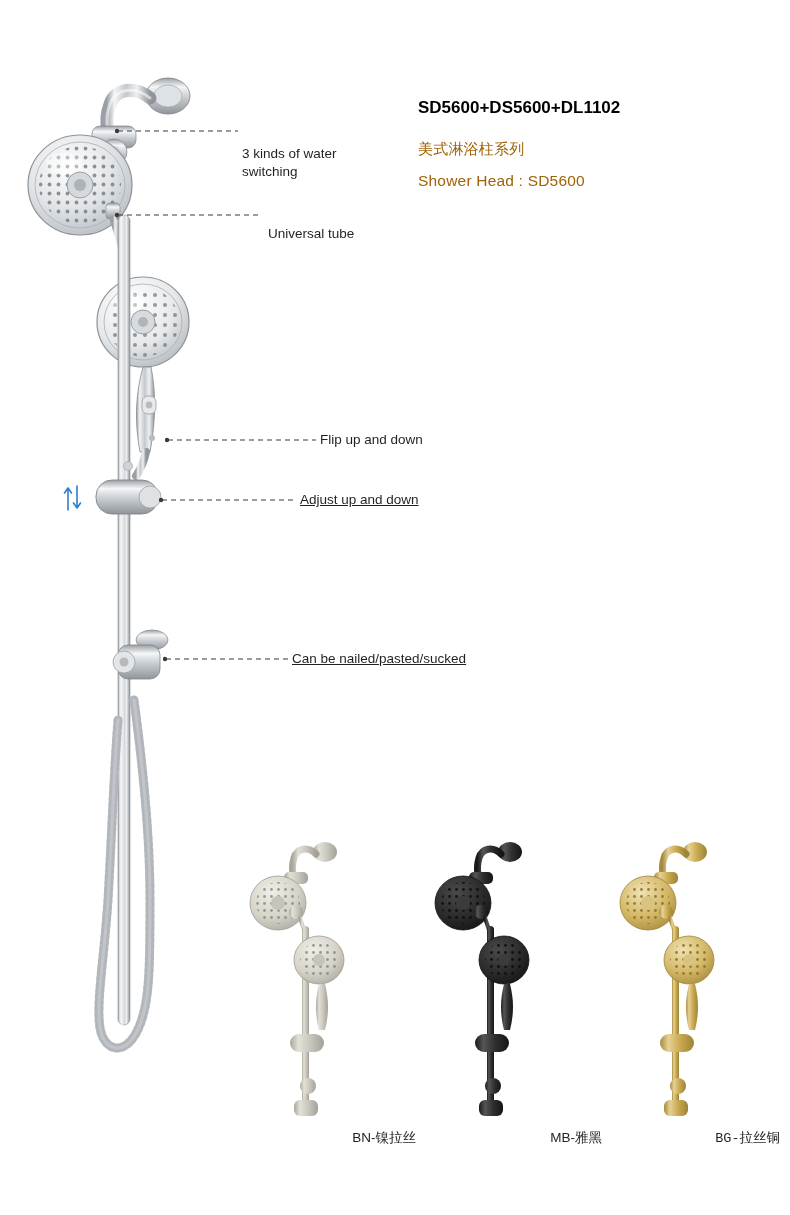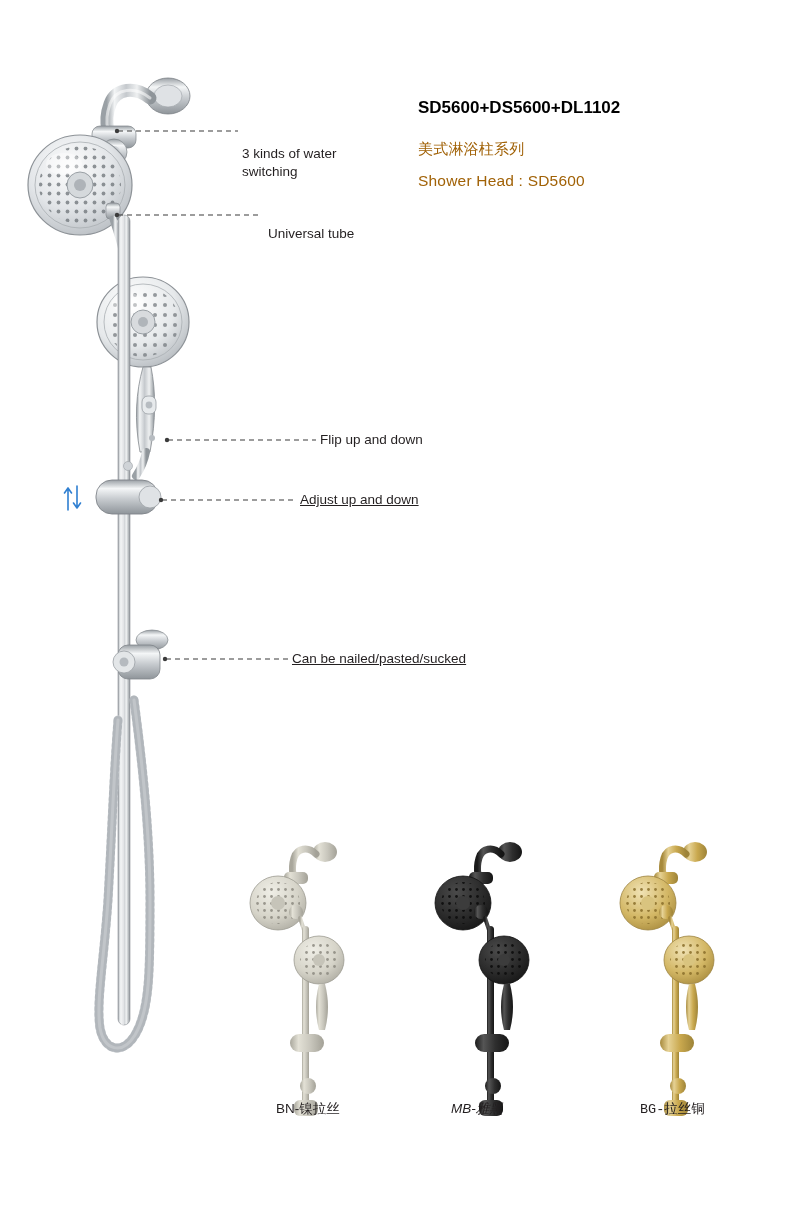--- a/index.html
+++ b/index.html
@@ -47,22 +47,23 @@
     color: #231f20;
     line-height: 1.35;
     white-space: pre-line;
   }
 
   
   .variant-label {
     position: absolute;
     font-size: 13.5px;
     color: #231f20;
-    text-align: left;
+    text-align: right;
     white-space: nowrap;
+    margin-top: 29px;
   }
 
   
   .ud-arrow {
     position: absolute;
     left: 62px;
     top: 480px;
     width: 22px;
     height: 34px;
   }
@@ -325,14 +326,14 @@
     <ellipse cx="79" cy="130" rx="19" ry="18" fill="url(#dotsBG)"></ellipse>
     <circle cx="79" cy="130" r="6" fill="#d9c47f"></circle>
     <path d="M79 154 L85 154 C 89 170, 89 184, 85 200 L79 200 C 75 184, 75 170, 79 154 Z" fill="url(#bgGrad)"></path>
     <rect x="50" y="204" width="34" height="18" rx="9" fill="url(#bgGrad)"></rect>
     <circle cx="68" cy="256" r="8" fill="url(#bgGrad)"></circle>
     <rect x="54" y="270" width="24" height="16" rx="6" fill="url(#bgGrad)"></rect>
   </g>
 </svg>
 
 <div class="variant-label" style="left:276px; top:1100px; width:140px;">BN-镍拉丝</div>
-<div class="variant-label" style="left:451px; top:1100px; width:140px;font-style:italic;">MB-雅黑</div>
+<div class="variant-label" style="left:462px; top:1100px; width:140px;">MB-雅黑</div>
 <div class="variant-label" style="left:640px; top:1100px; width:140px;font-family:Liberation Mono, monospace;">BG-拉丝铜</div>
 
 </body></html>

